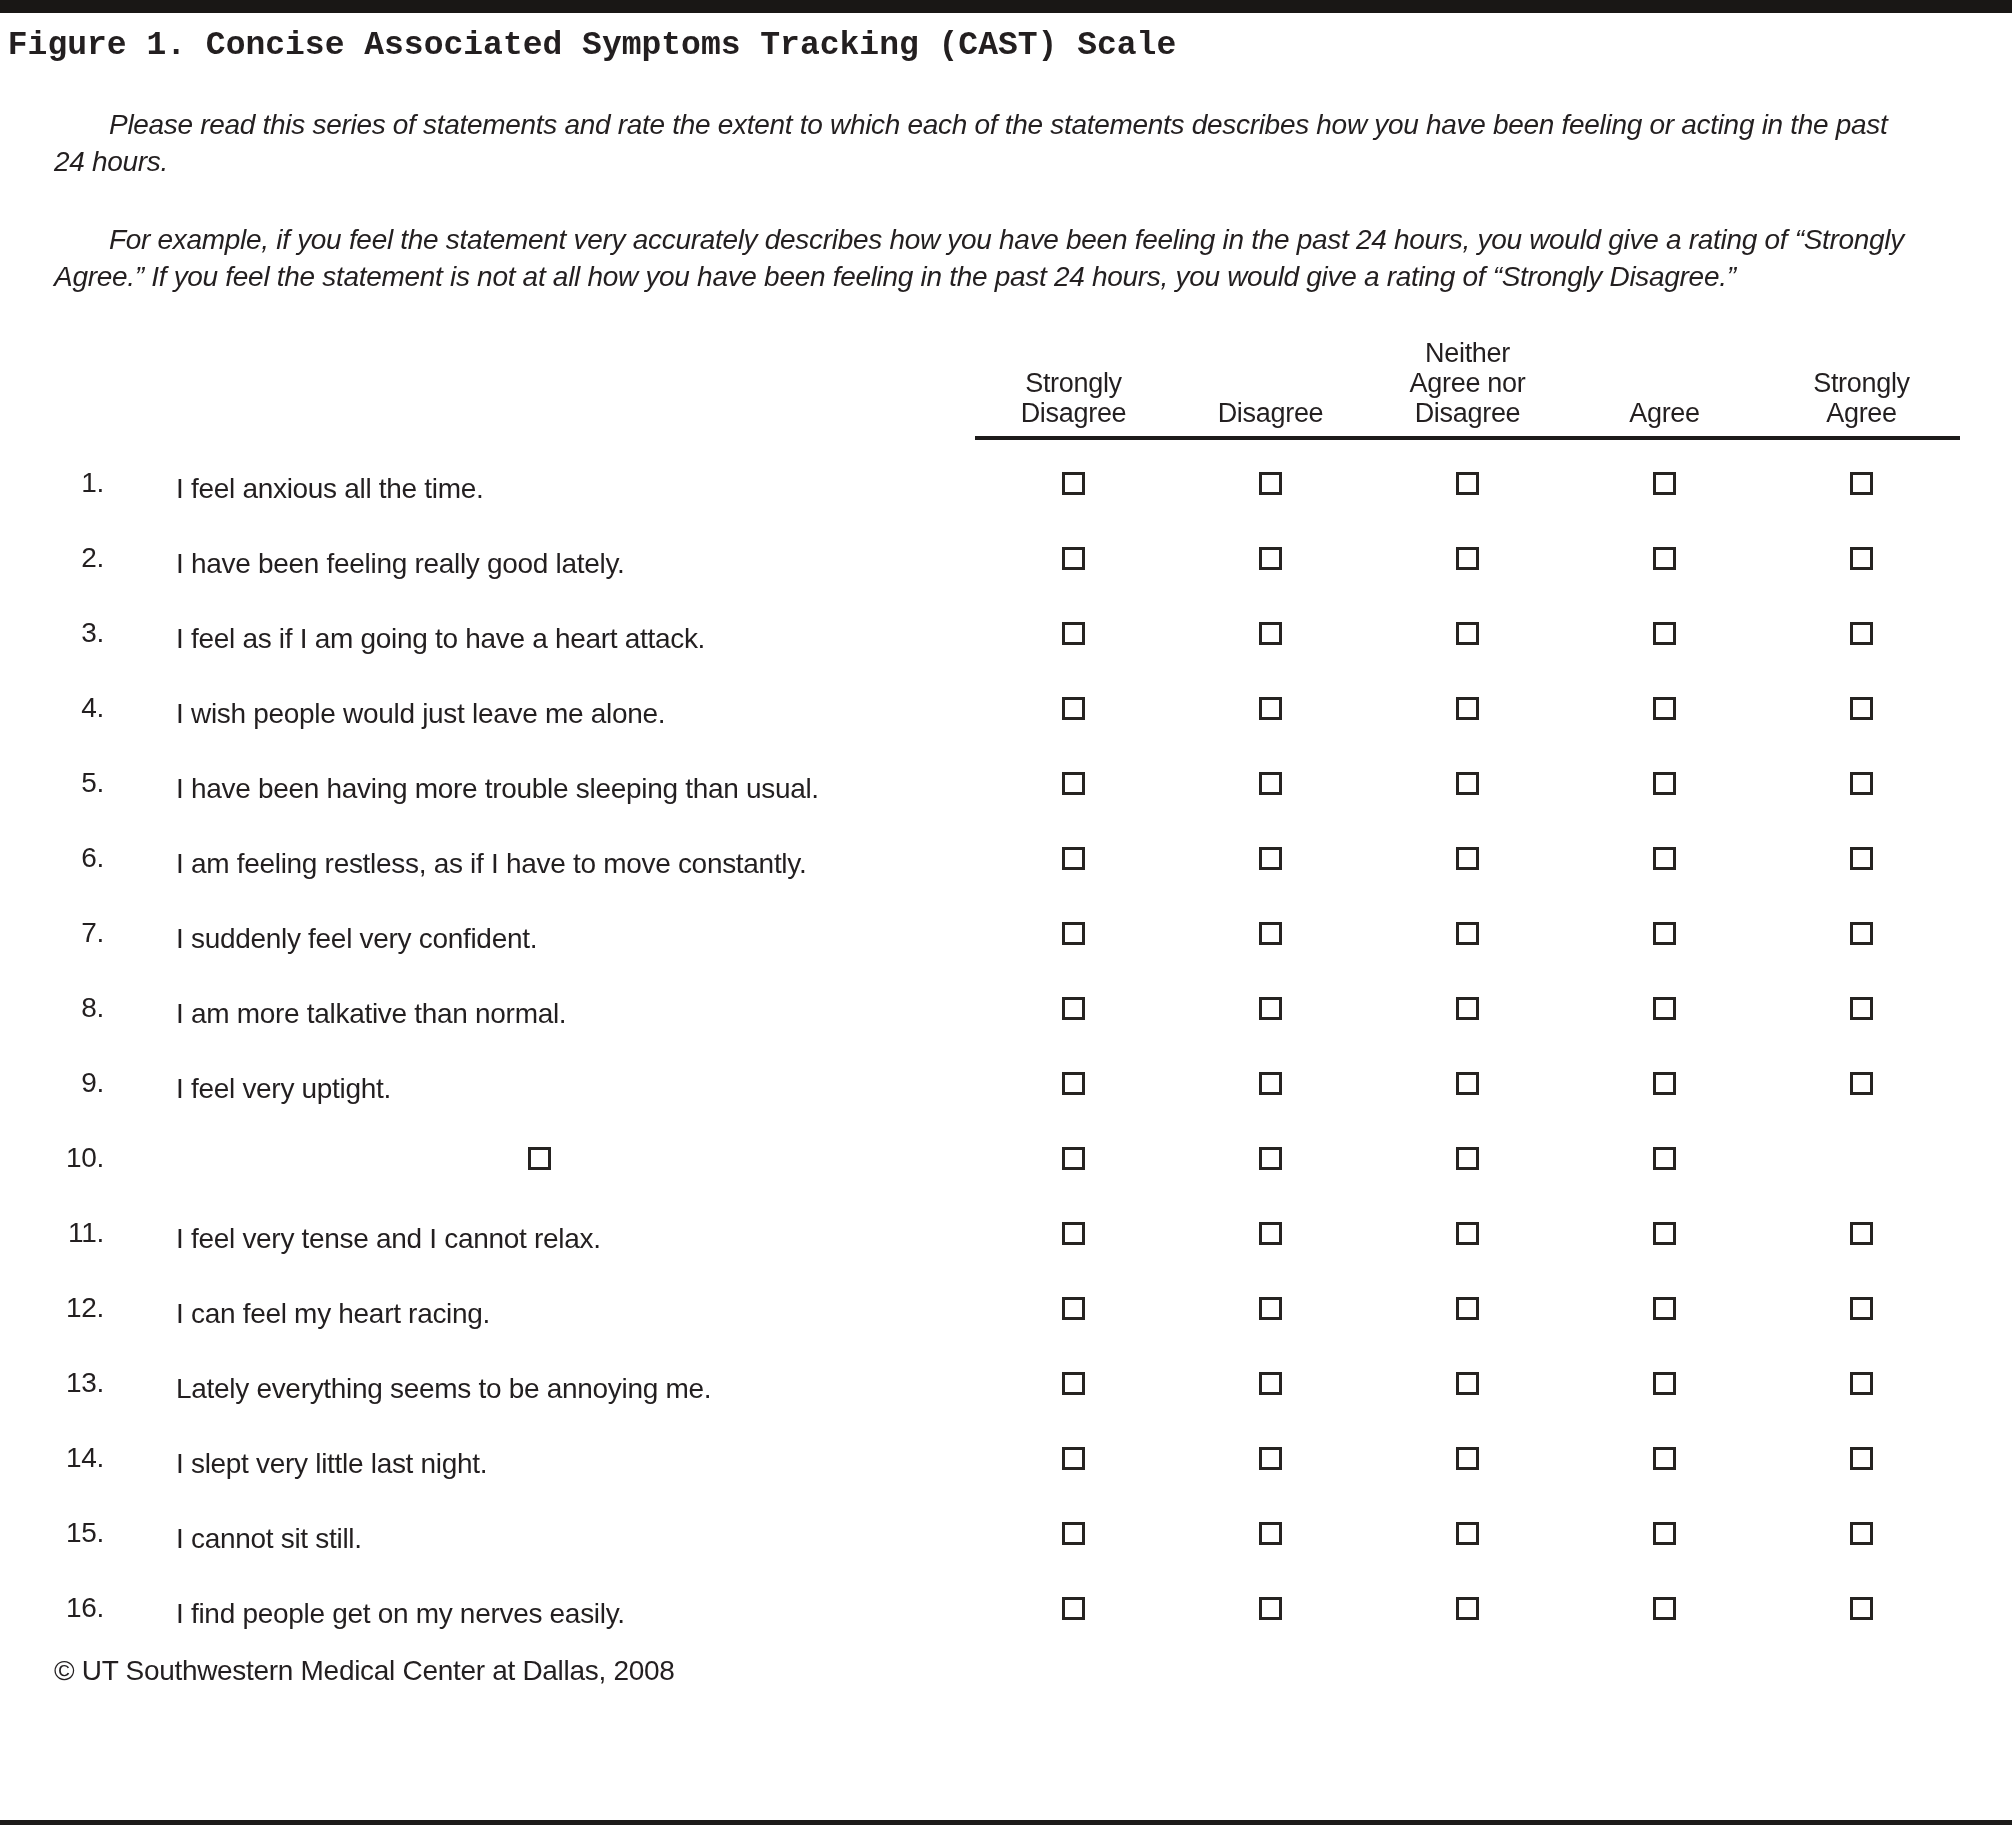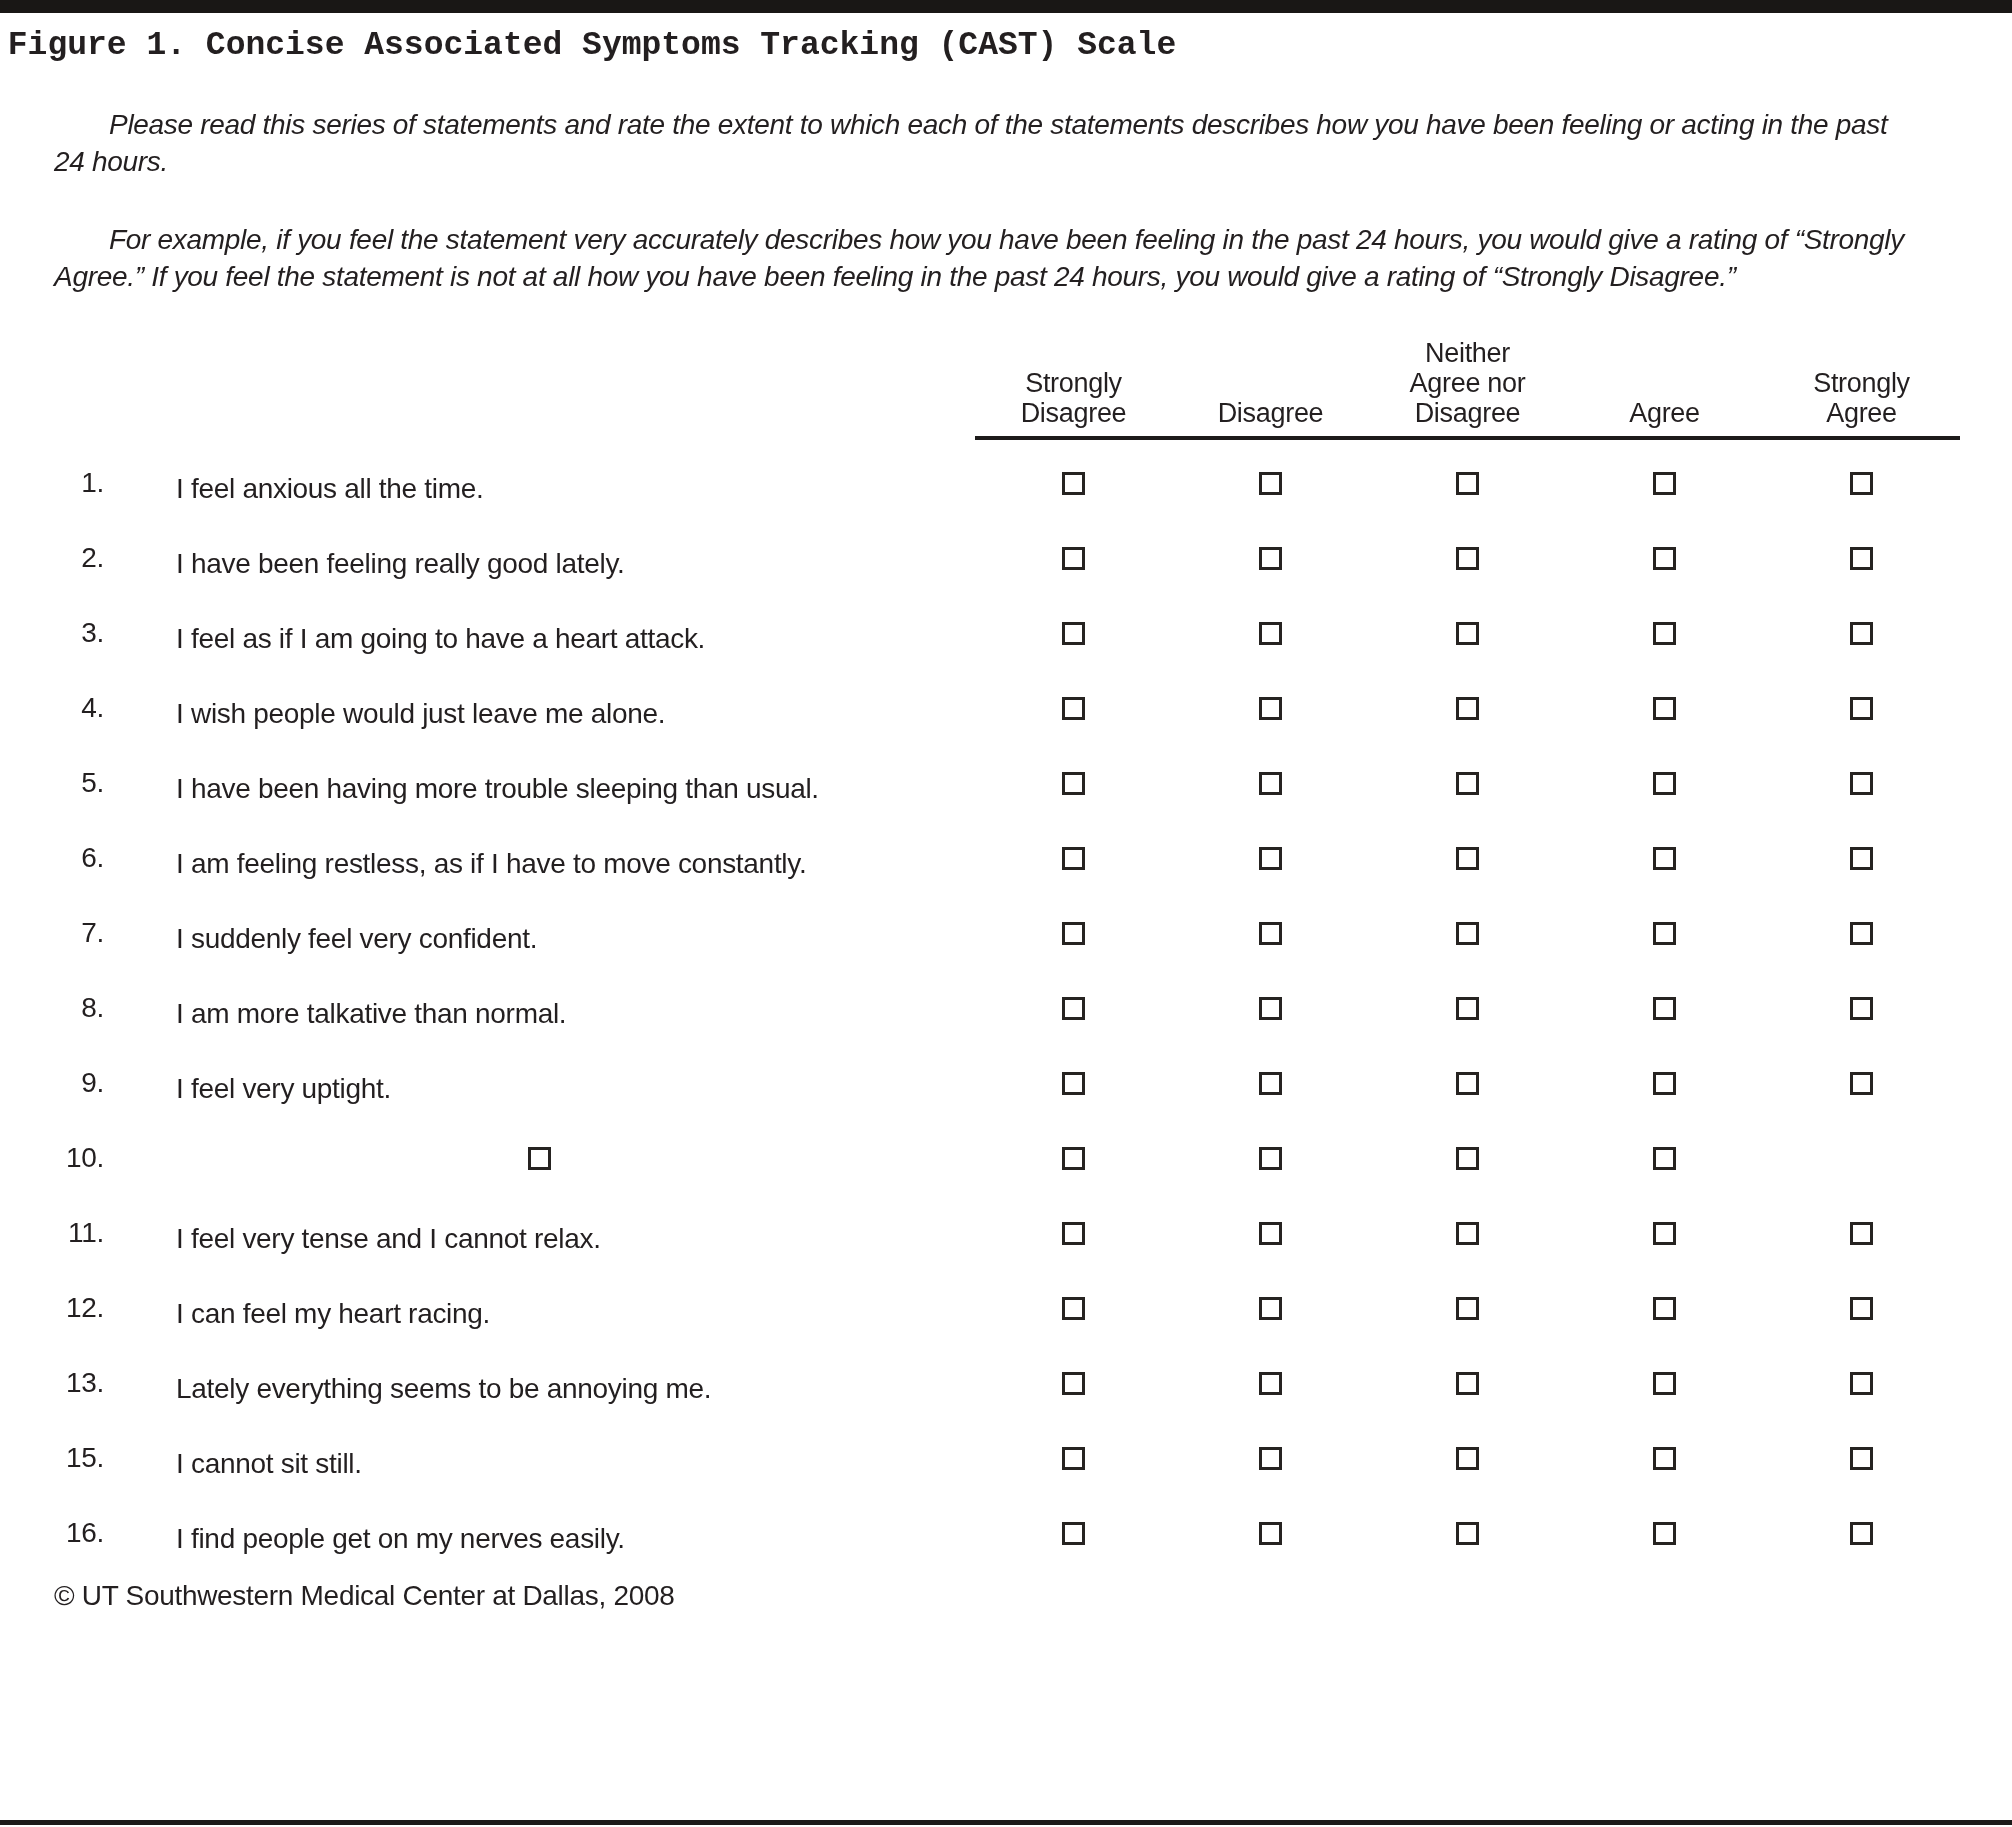--- a/index.html
+++ b/index.html
@@ -328,20 +328,39 @@
         <span class="checkbox"></span>
       </div>
     <div class="cb-cell">
         <span class="checkbox"></span>
       </div>
     <div class="cb-cell">
         <span class="checkbox"></span>
       </div>
   </div>
 
+  <div class="q-row">
+    <div class="q-num">14.</div>
+    <div class="q-text">I slept very little last night.</div>
+    <div class="cb-cell">
+        <span class="checkbox"></span>
+      </div>
+    <div class="cb-cell">
+        <span class="checkbox"></span>
+      </div>
+    <div class="cb-cell">
+        <span class="checkbox"></span>
+      </div>
+    <div class="cb-cell">
+        <span class="checkbox"></span>
+      </div>
+    <div class="cb-cell">
+        <span class="checkbox"></span>
+      </div>
+  </div>
 
   <div class="q-row">
     <div class="q-num">15.</div>
     <div class="q-text">I cannot sit still.</div>
     <div class="cb-cell">
         <span class="checkbox"></span>
       </div>
     <div class="cb-cell">
         <span class="checkbox"></span>
       </div>

